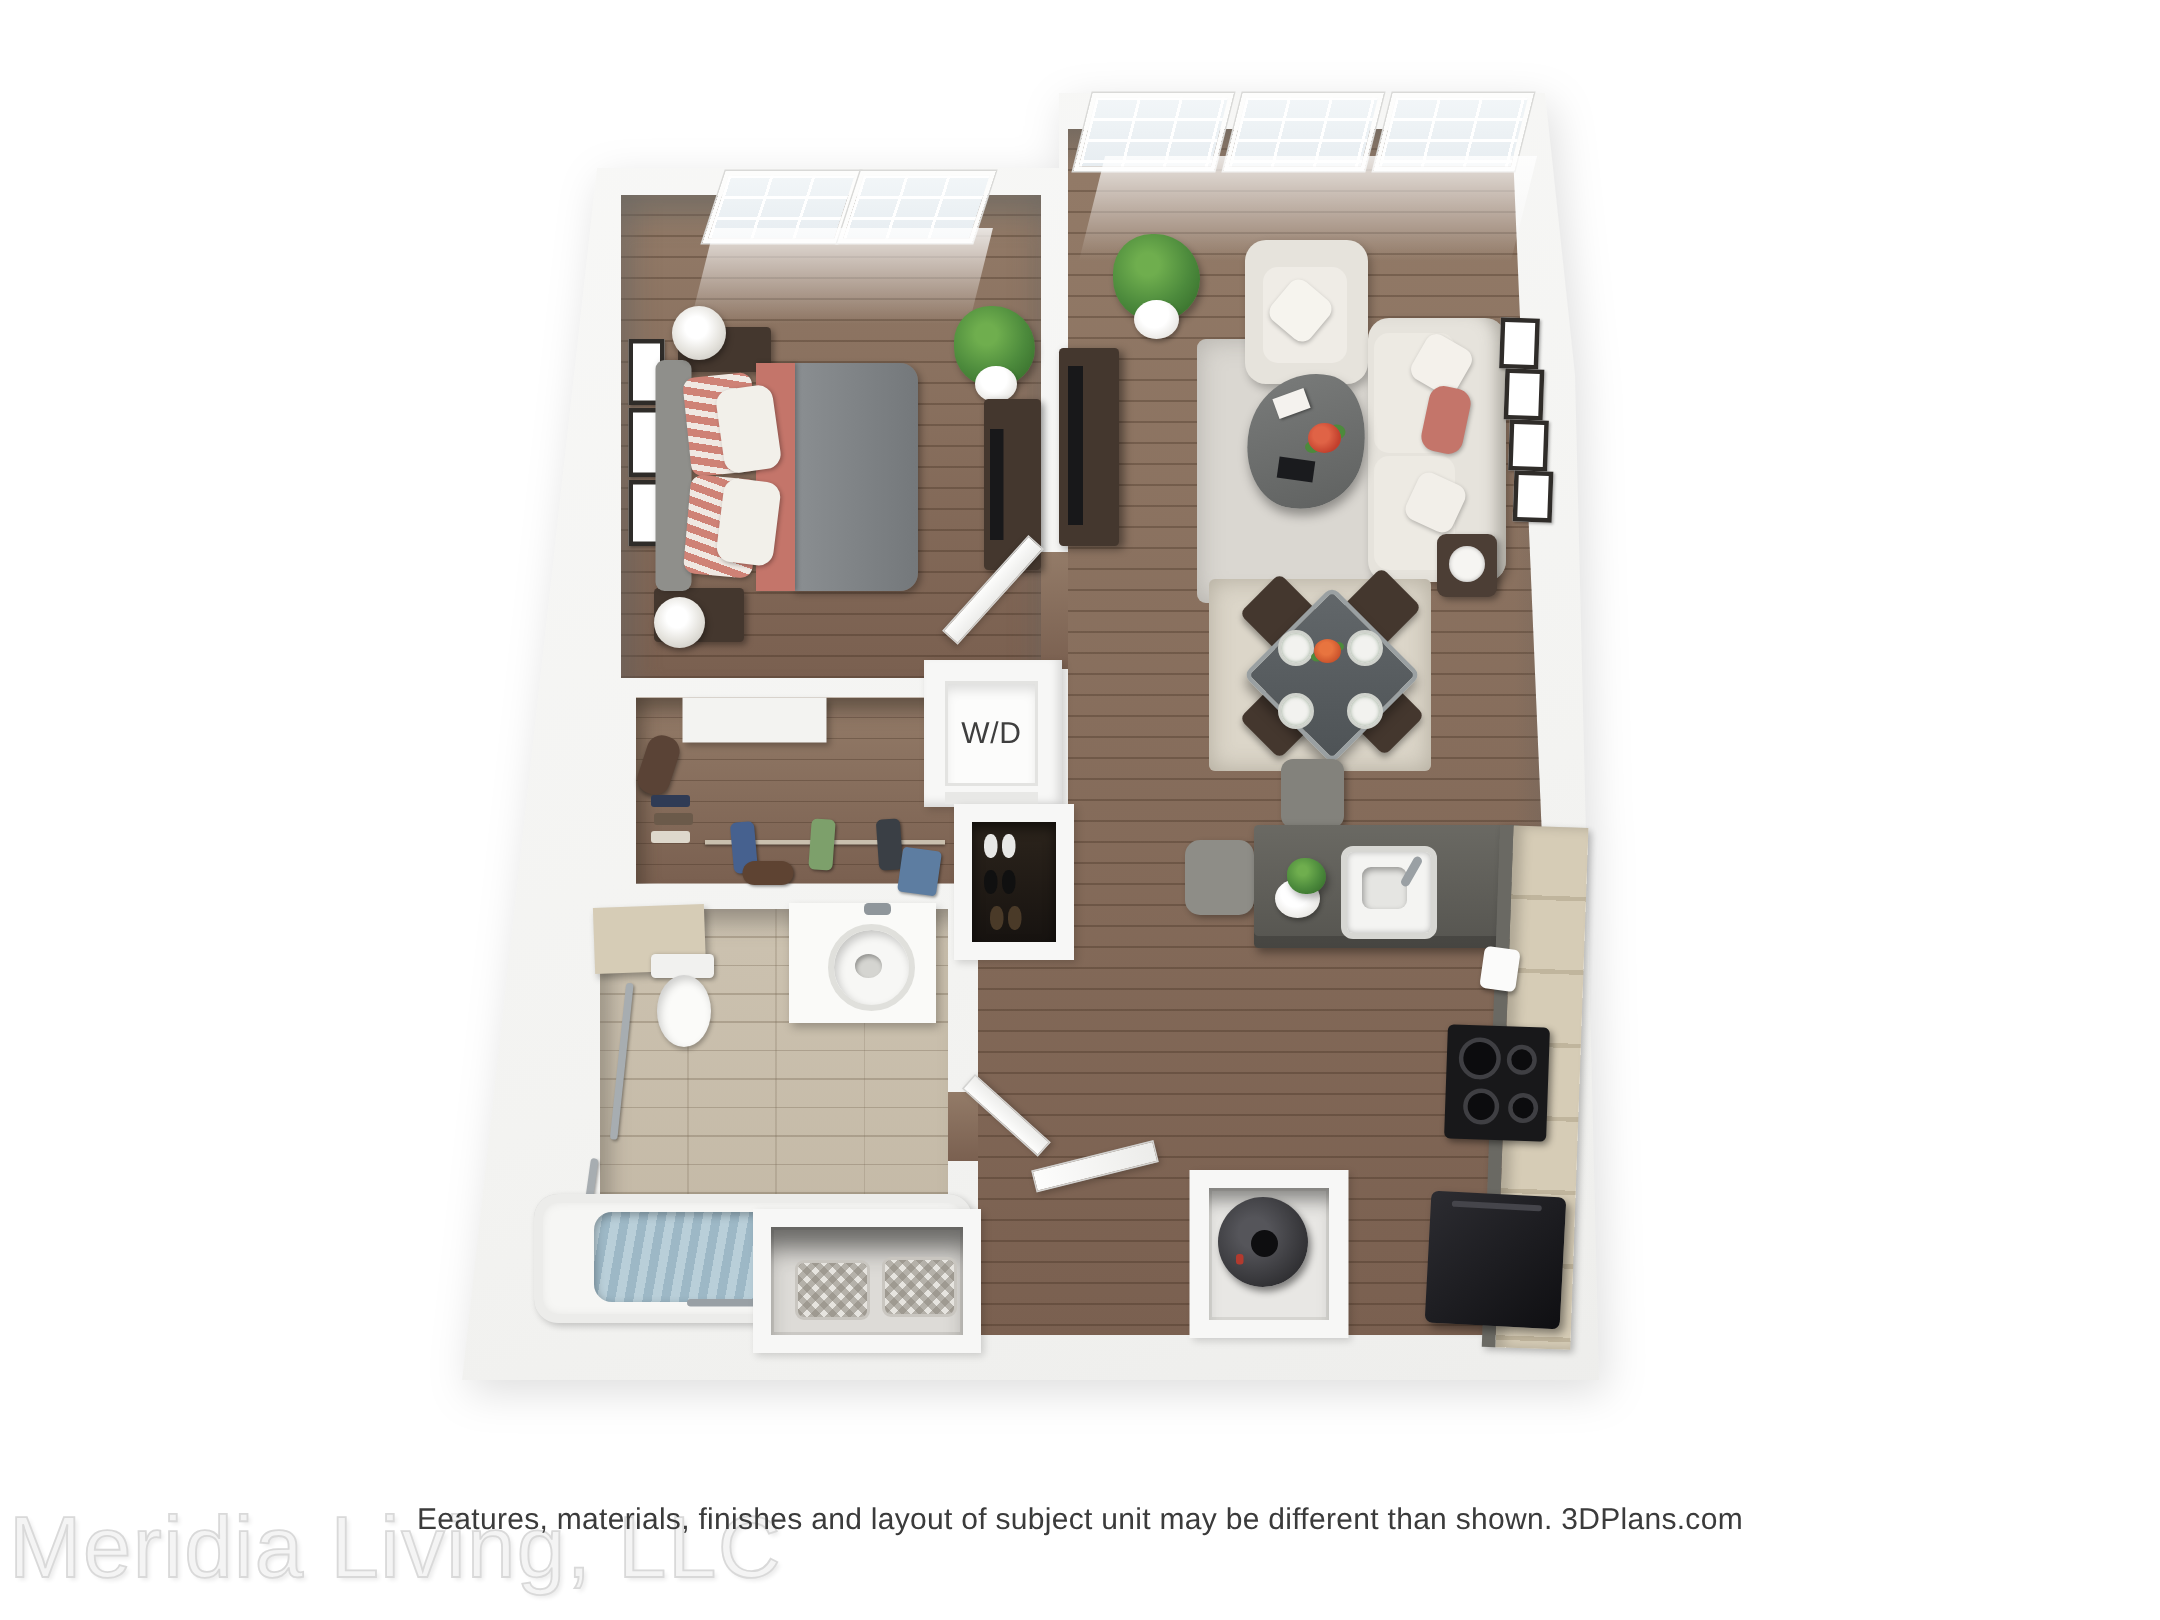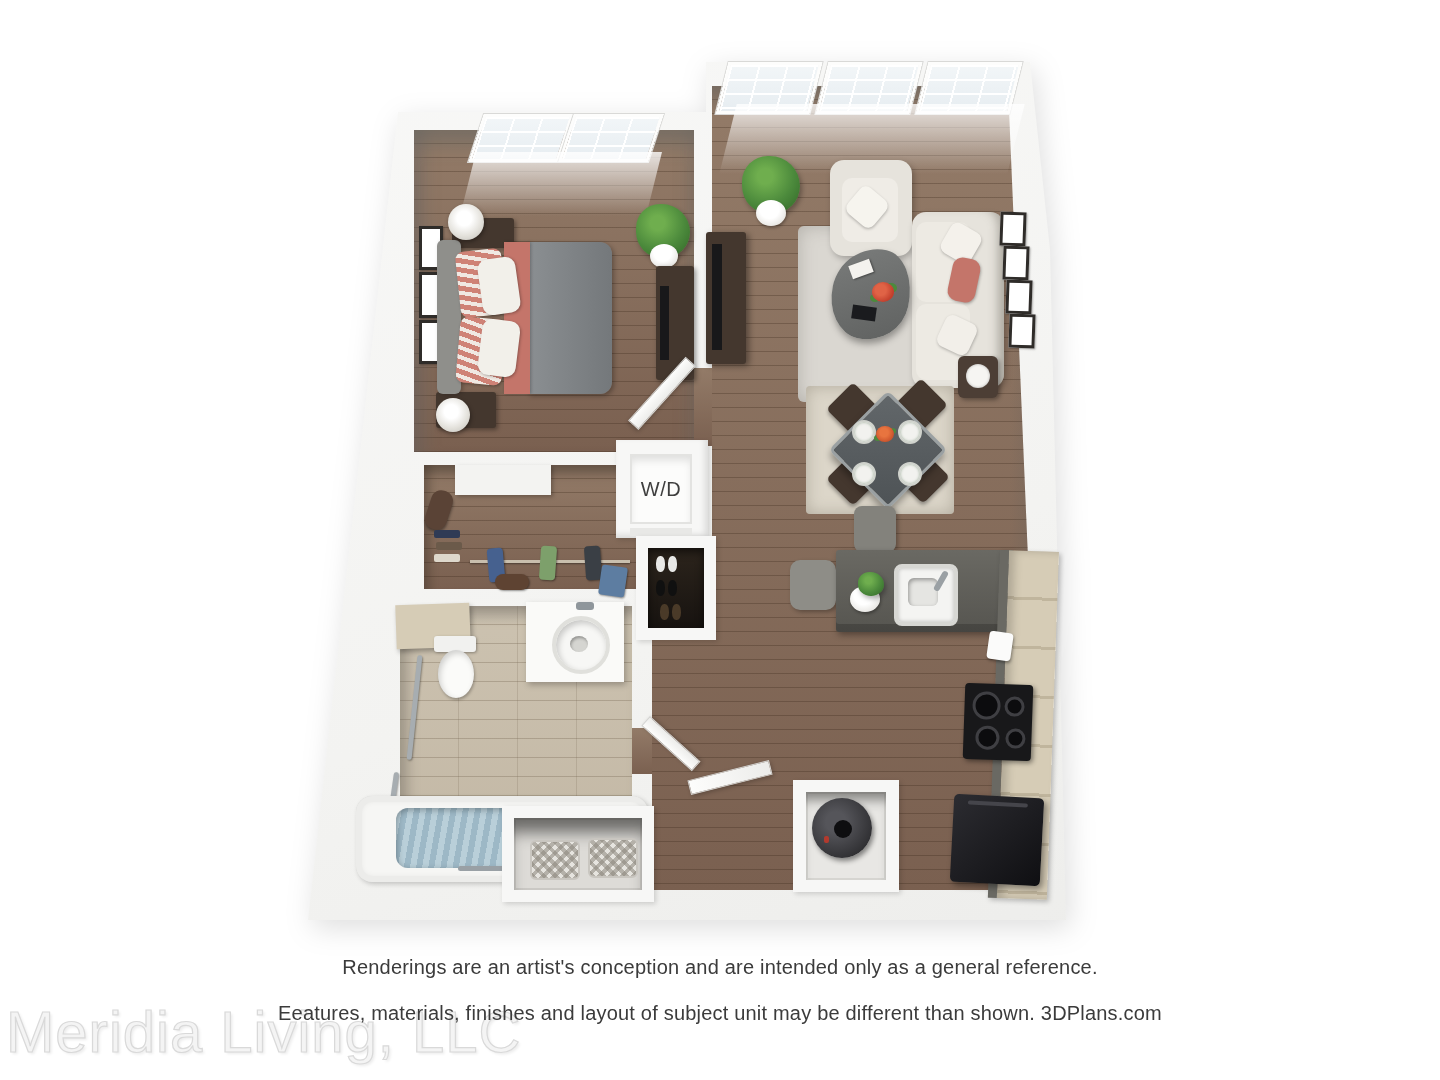--- a/index.html
+++ b/index.html
@@ -366,15 +366,14 @@
     <span class="basket" id="basket-2"></span>
 
     <div class="abs door" id="entry-door"></div>
     <div class="abs" id="heater-box"></div>
     <div class="abs" id="heater-interior"></div>
     <div class="abs" id="water-heater"></div>
     <div class="abs" id="water-heater-hub"></div>
     <div class="abs" id="water-heater-valve"></div>
   </div>
 
-  <div class="abs disclaimer" id="disclaimer-1">Renderings are an artist's conception and are intended only as a general reference.</div>
   <div class="abs disclaimer" id="disclaimer-2">Eeatures, materials, finishes and layout of subject unit may be different than shown. 3DPlans.com</div>
 </div>
 
 </body></html>

